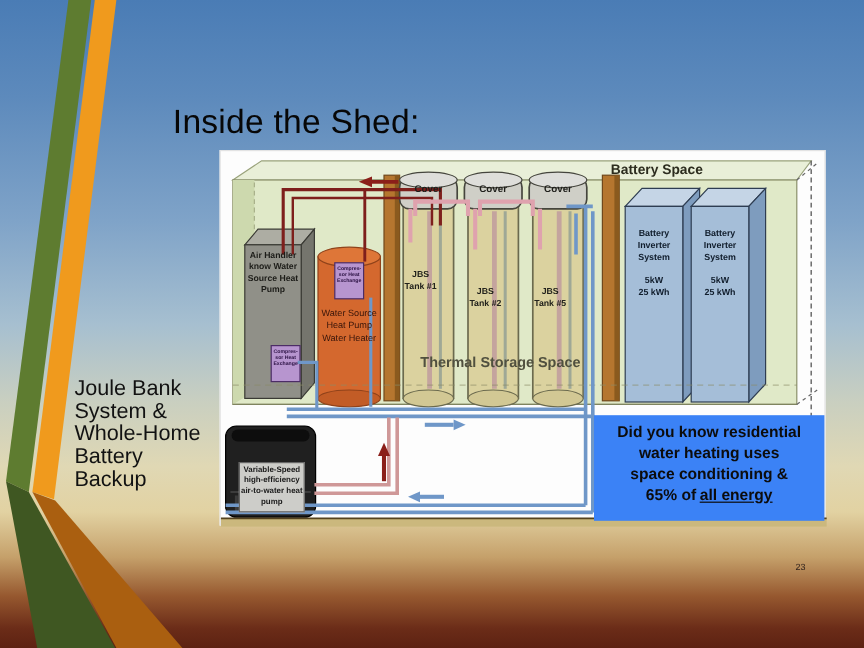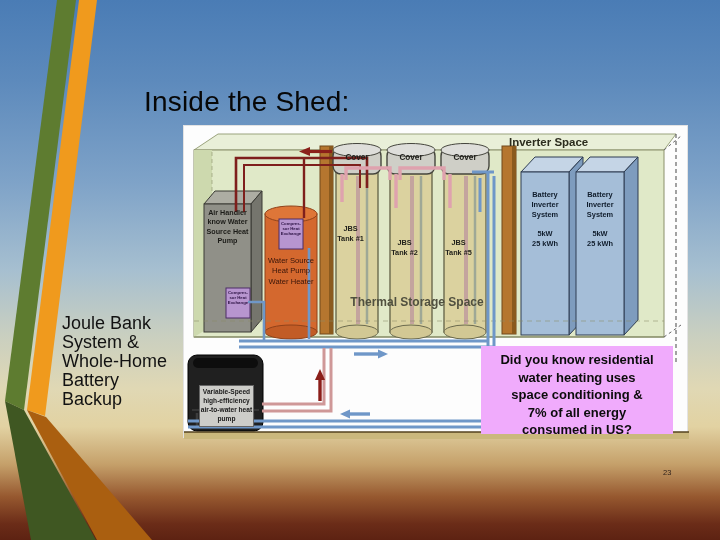--- a/index.html
+++ b/index.html
@@ -37,25 +37,25 @@
   .l-tank{width:29px;font-size:7.3px;font-weight:bold;color:#22221c;line-height:1.35;}
   .l-thermal{left:163px;top:169px;width:140px;font-size:12px;font-weight:600;color:#50503f;white-space:nowrap;}
   .l-inv{width:48px;font-size:7.4px;font-weight:bold;color:#101d2c;line-height:1.35;}
   .l-inv .spec{margin-top:9px;}
   .l-inv .spec span{display:block;}
   .l-outdoor{
     left:15px;top:259px;width:53px;font-size:6.6px;font-weight:bold;color:#1a1a1a;
     background:#cdcdc9;border:1px solid #666;line-height:1.35;padding:2px 0;
   }
   .factbox{
-    position:absolute;left:297px;top:220px;width:192px;height:88px;
-    background:#f0abfc;color:#0c0c0c;font-size:13px;font-weight:bold;
+    position:absolute;left:311px;top:220px;width:192px;height:88px;
+    background:#3b82f6;color:#0c0c0c;font-size:13px;font-weight:bold;
     text-align:center;line-height:17.5px;padding-top:5px;box-sizing:border-box;
   }
-  .factbox .u{margin-left:3px;}
+  .factbox .u{text-decoration:underline;margin-left:3px;}
 </style>
 </head>
 <body>
 
 <div class="slide">
 
   <svg class="ribbons" viewBox="0 0 720 540" aria-hidden="true">
     <polygon points="57,0 76,0 24,410 5,401" fill="#5e7c30"></polygon>
     <polygon points="79,0 97,0 45,416 27,410" fill="#f09a1d"></polygon>
     <polygon points="5,401 24,410 96,540 31,540" fill="#3f5722"></polygon>
@@ -190,21 +190,21 @@
           <polygon points="131,254 136,243 141,254" fill="#8b1f1a"></polygon>
         </g>
       </g>
 
       <g>
         <rect x="0" y="306" width="505" height="7" fill="#cbb87d"></rect>
         <line x1="0" y1="306" x2="505" y2="306" stroke="#55431f" stroke-width="1.4"></line>
       </g>
     </svg>
 
-    <div class="lbl l-battery-space">Inverter Space</div>
+    <div class="lbl l-battery-space">Battery Space</div>
     <div class="lbl l-ah">Air Handler know Water Source Heat Pump</div>
     <div class="lbl l-tinybox l-ah-comp">Compres-sor Heat Exchange</div>
     <div class="lbl l-tinybox l-wh-comp">Compres-sor Heat Exchange</div>
     <div class="lbl l-wh">Water Source Heat Pump Water Heater</div>
 
     <div class="lbl l-cover" style="left:149px">Cover</div>
     <div class="lbl l-cover" style="left:203px">Cover</div>
     <div class="lbl l-cover" style="left:257px">Cover</div>
 
     <div class="lbl l-tank" style="left:152px;top:98px">JBS Tank #1</div>
@@ -228,22 +228,21 @@
       </div>
     </div>
 
     <div class="lbl l-outdoor">Variable-Speed high-efficiency air-to-water heat pump</div>
 
     <div class="factbox">
       <div>Did you know residential</div>
       <div>water heating uses</div>
       <div>space conditioning &amp;</div>
       <div>
-        <span>7% of</span><span class="u">all energy</span>
+        <span>65% of</span><span class="u">all energy</span>
       </div>
-      <div>consumed in US?</div>
     </div>
 
   </div>
 
   <div class="pagenum">23</div>
 
 </div>
 
 </body></html>

